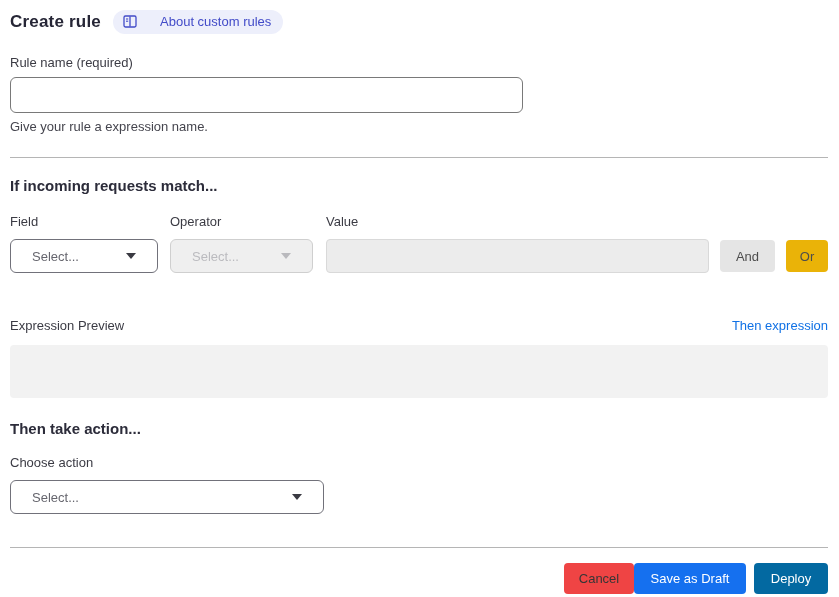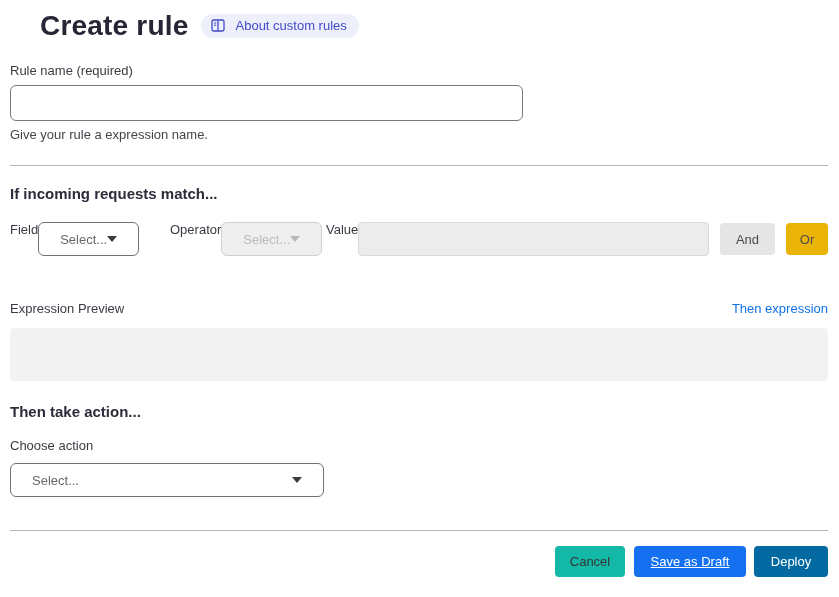--- a/index.html
+++ b/index.html
@@ -7,23 +7,23 @@
   body {
     width: 839px; height: 597px;
     font-family: "Liberation Sans", "DejaVu Sans", sans-serif;
     color: #3d3d46;
     overflow: hidden;
   }
   .page { padding: 8px 11px 0 10px; }
 
   
   .header-row { display: flex; align-items: center; gap: 12px; margin-top: 2px; }
-  .page-title { font-size: 28px; font-weight: 700; color: #262636; letter-spacing: .2px; margin-left: 30px; }
+  .page-title { font-size: 17px; font-weight: 700; color: #262636; letter-spacing: .2px; }
   .badge {
-    display: inline-flex; align-items: center; gap: 11px;
+    display: inline-flex; align-items: center; gap: 23px;
     background: #edeffb; color: #424bc8;
     font-size: 13px; line-height: 1;
     padding: 5px 12px 6px 10px; border-radius: 12px;
     cursor: pointer;
   }
   .badge svg { display: block; }
 
   
   .label { font-size: 13px; color: #3b3b44; }
   .rule-name-label { margin-top: 21px; }
@@ -39,21 +39,21 @@
   .divider { border: 0; border-top: 1px solid #b5b5b5; margin: 0; }
   .divider-1 { margin-top: 23px; }
   .divider-2 { margin-top: 33px; }
 
   .section-heading { font-size: 15px; font-weight: 700; color: #2c2c3a; }
   .match-heading { margin-top: 19px; }
   .action-heading { margin-top: 22px; }
 
   
   .builder-row { display: flex; align-items: flex-end; margin-top: 20px; }
-  .builder-col { display: flex; }
+  .builder-col { display: flex; flex-direction: column; }
   .builder-col .label { margin-bottom: 10px; }
   .col-field { width: 148px; margin-right: 12px; }
   .col-operator { width: 143px; margin-right: 13px; }
   .col-value { width: 383px; }
 
   .select-box {
     height: 34px; border-radius: 6px;
     display: flex; align-items: center; justify-content: space-between;
     padding: 0 21px; font-size: 13px; cursor: pointer;
     background: #fff; border: 1px solid #71717a; color: #66666e;
@@ -90,22 +90,22 @@
     background: #f2f2f2; border-radius: 4px;
     font-size: 13px; color: #444; padding: 8px 10px;
   }
 
   
   .choose-label { margin-top: 18px; }
   .action-select { margin-top: 10px; width: 314px; }
 
   
   .footer-row { display: flex; justify-content: flex-end; align-items: center; margin-top: 15px; }
-  .btn-cancel { width: 70px; height: 31px; background: #14b8a6; color: #363636; margin-right: 9px; }
-  .btn-save { min-width: 112px; height: 31px; background: #1570ef; color: #ffffff; margin-right: 8px; padding: 0 12px; text-decoration: underline; }
+  .btn-cancel { width: 70px; height: 31px; background: #ef4444; color: #363636; }
+  .btn-save { min-width: 112px; height: 31px; background: #1570ef; color: #ffffff; margin-right: 8px; padding: 0 12px; }
   .btn-deploy { width: 74px; height: 31px; background: #0369a1; color: #ffffff; }
 </style>
 </head>
 <body>
 
 <div class="page">
 
   <div class="header-row">
     <h1 class="page-title">Create rule</h1>
     <span class="badge">

